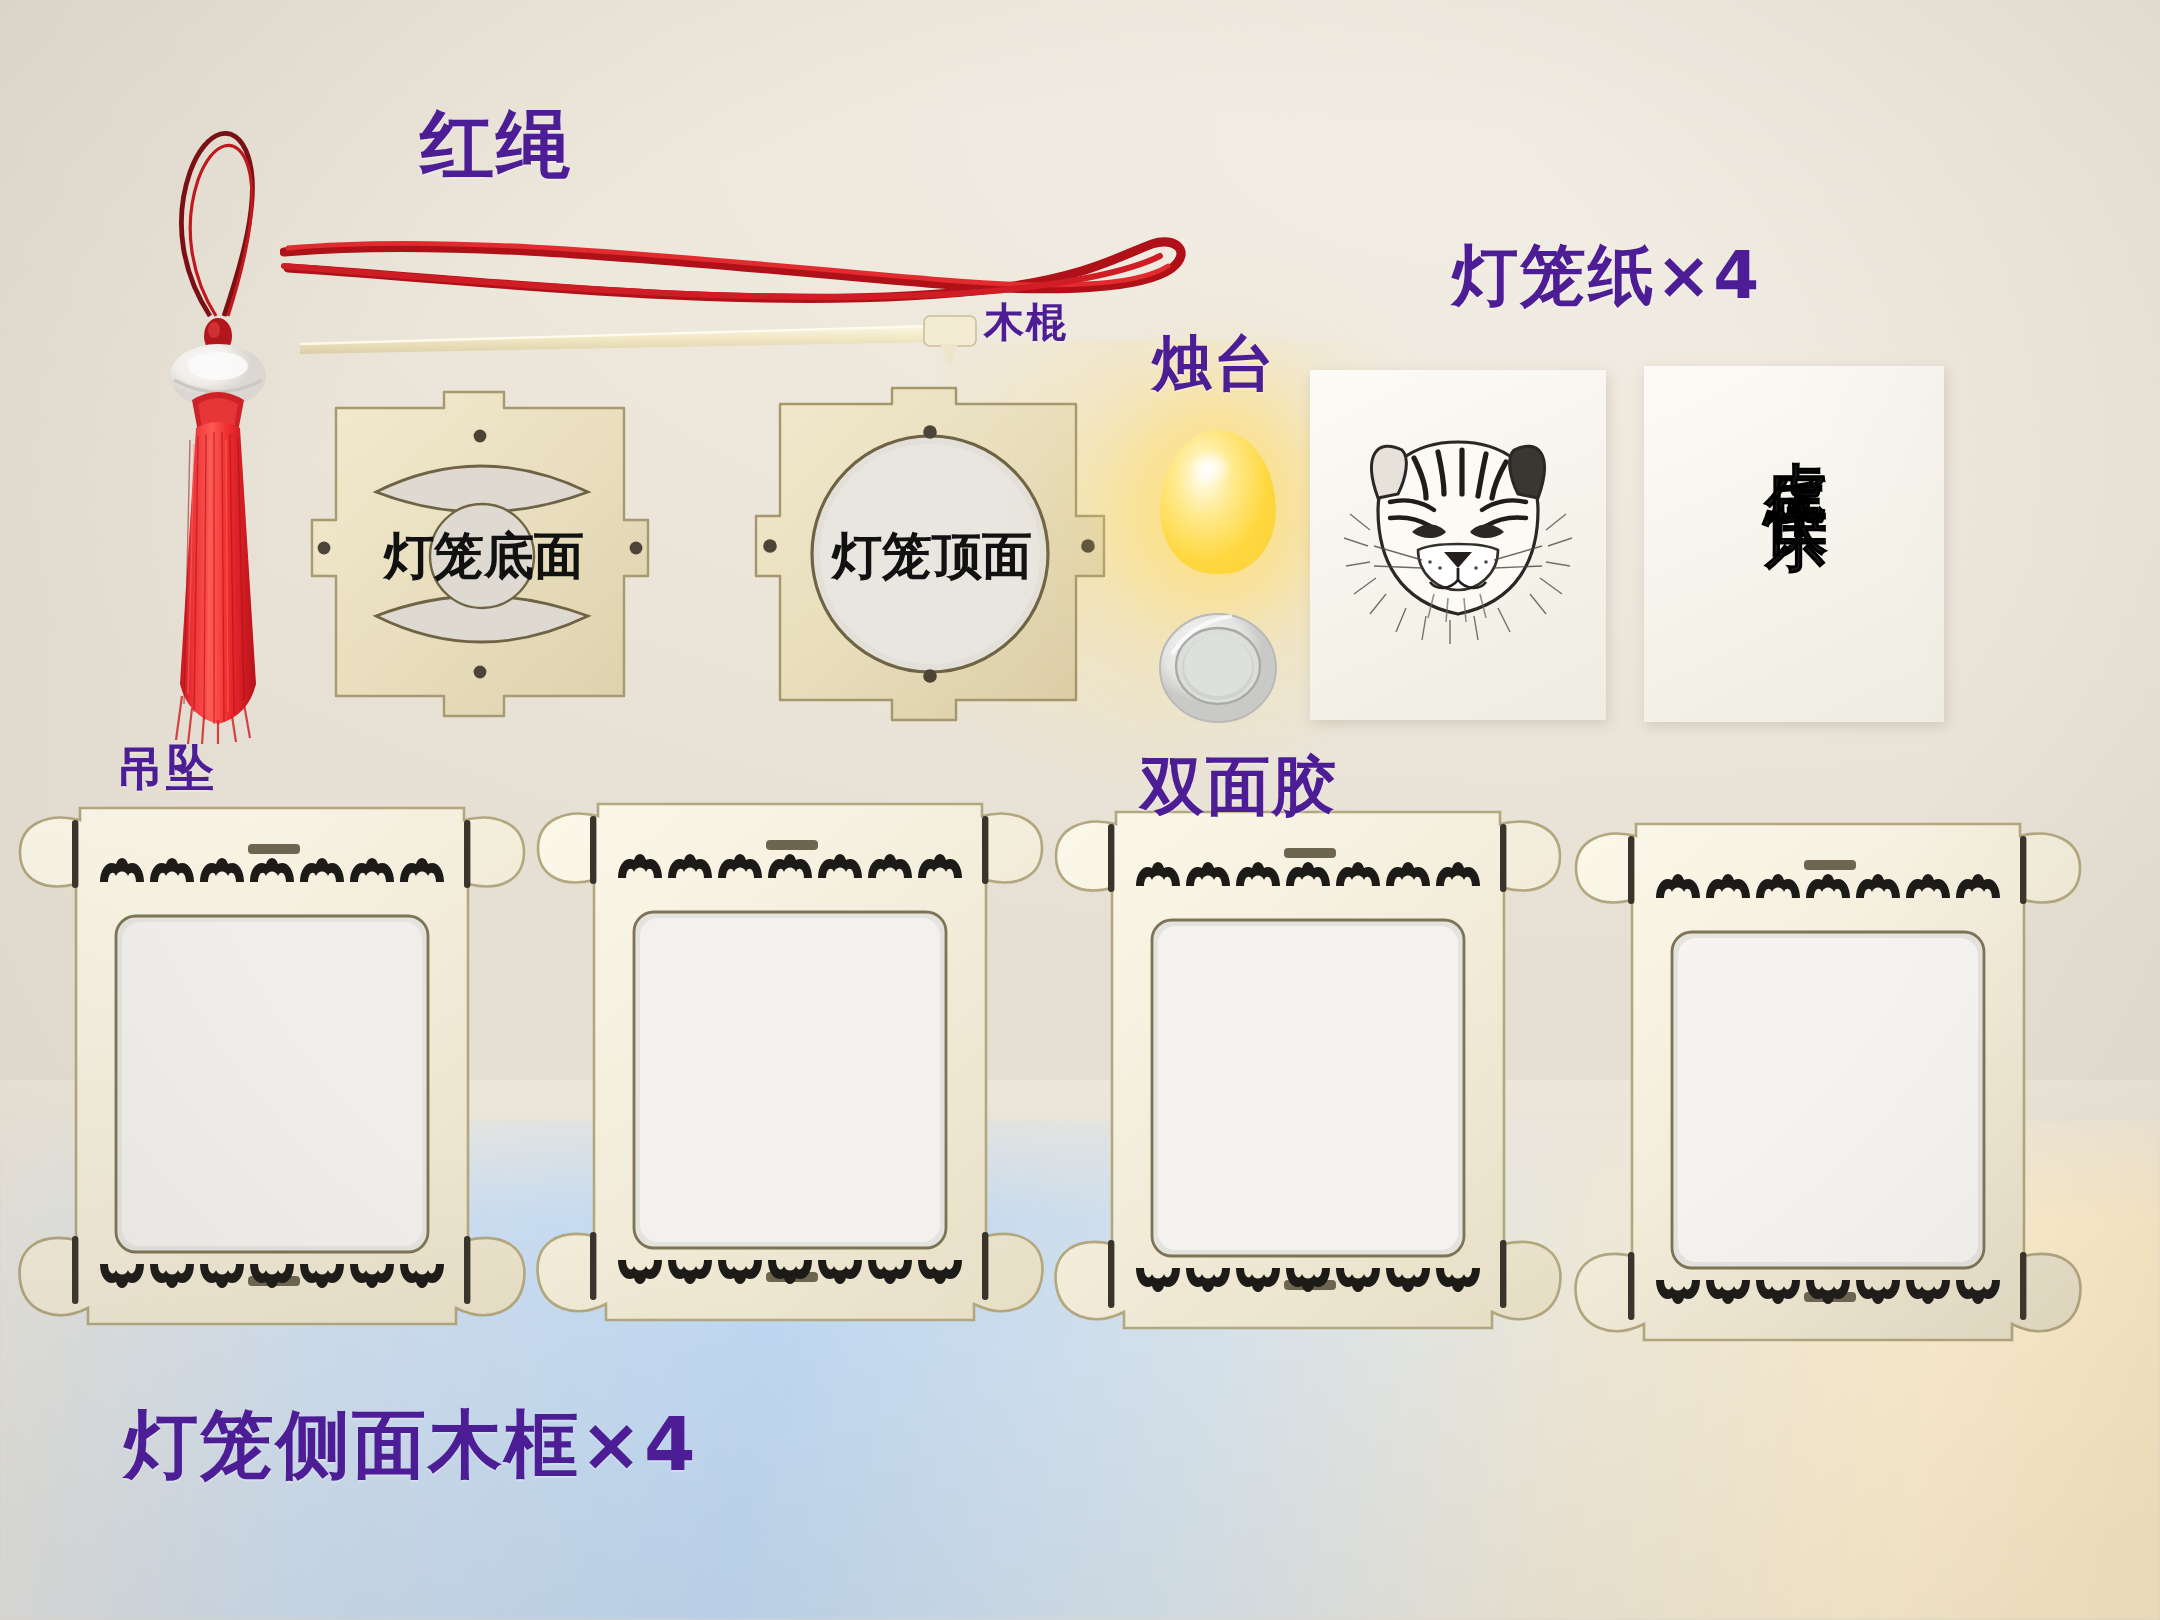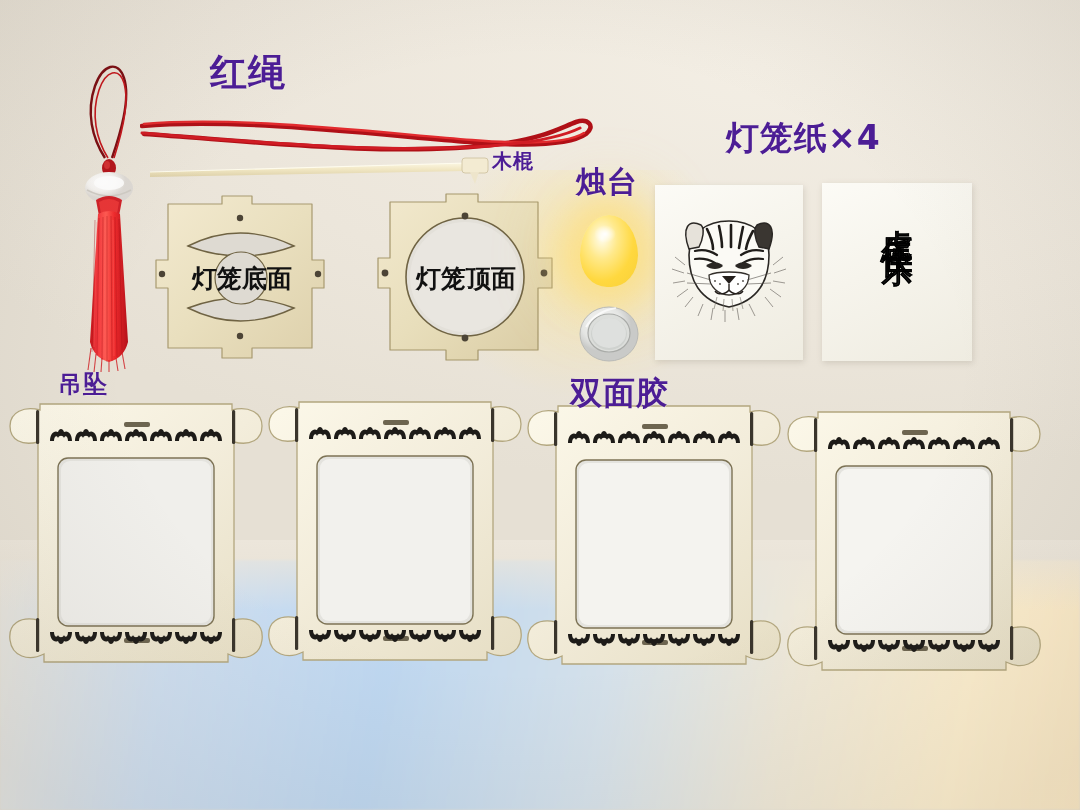--- a/index.html
+++ b/index.html
@@ -510,14 +510,15 @@
   <div class="label" style="left:492px; top:148px; font-size:20px;text-align:right;">木棍</div>
 
   <div class="label" style="left:576px; top:162px; font-size:30px;">烛台</div>
 
   <div class="label" style="left:726px; top:116px; font-size:33px;">灯笼纸×4</div>
 
   <div class="label" style="left:58px;  top:368px; font-size:24px;">吊坠</div>
 
   <div class="label" style="left:546px; top:372px; font-size:32px;margin-left:24px;">双面胶</div>
 
+  <div class="label" style="left:62px;  top:698px; font-size:37px;">灯笼侧面木框×4</div>
 
 </div>
 
 </body></html>

